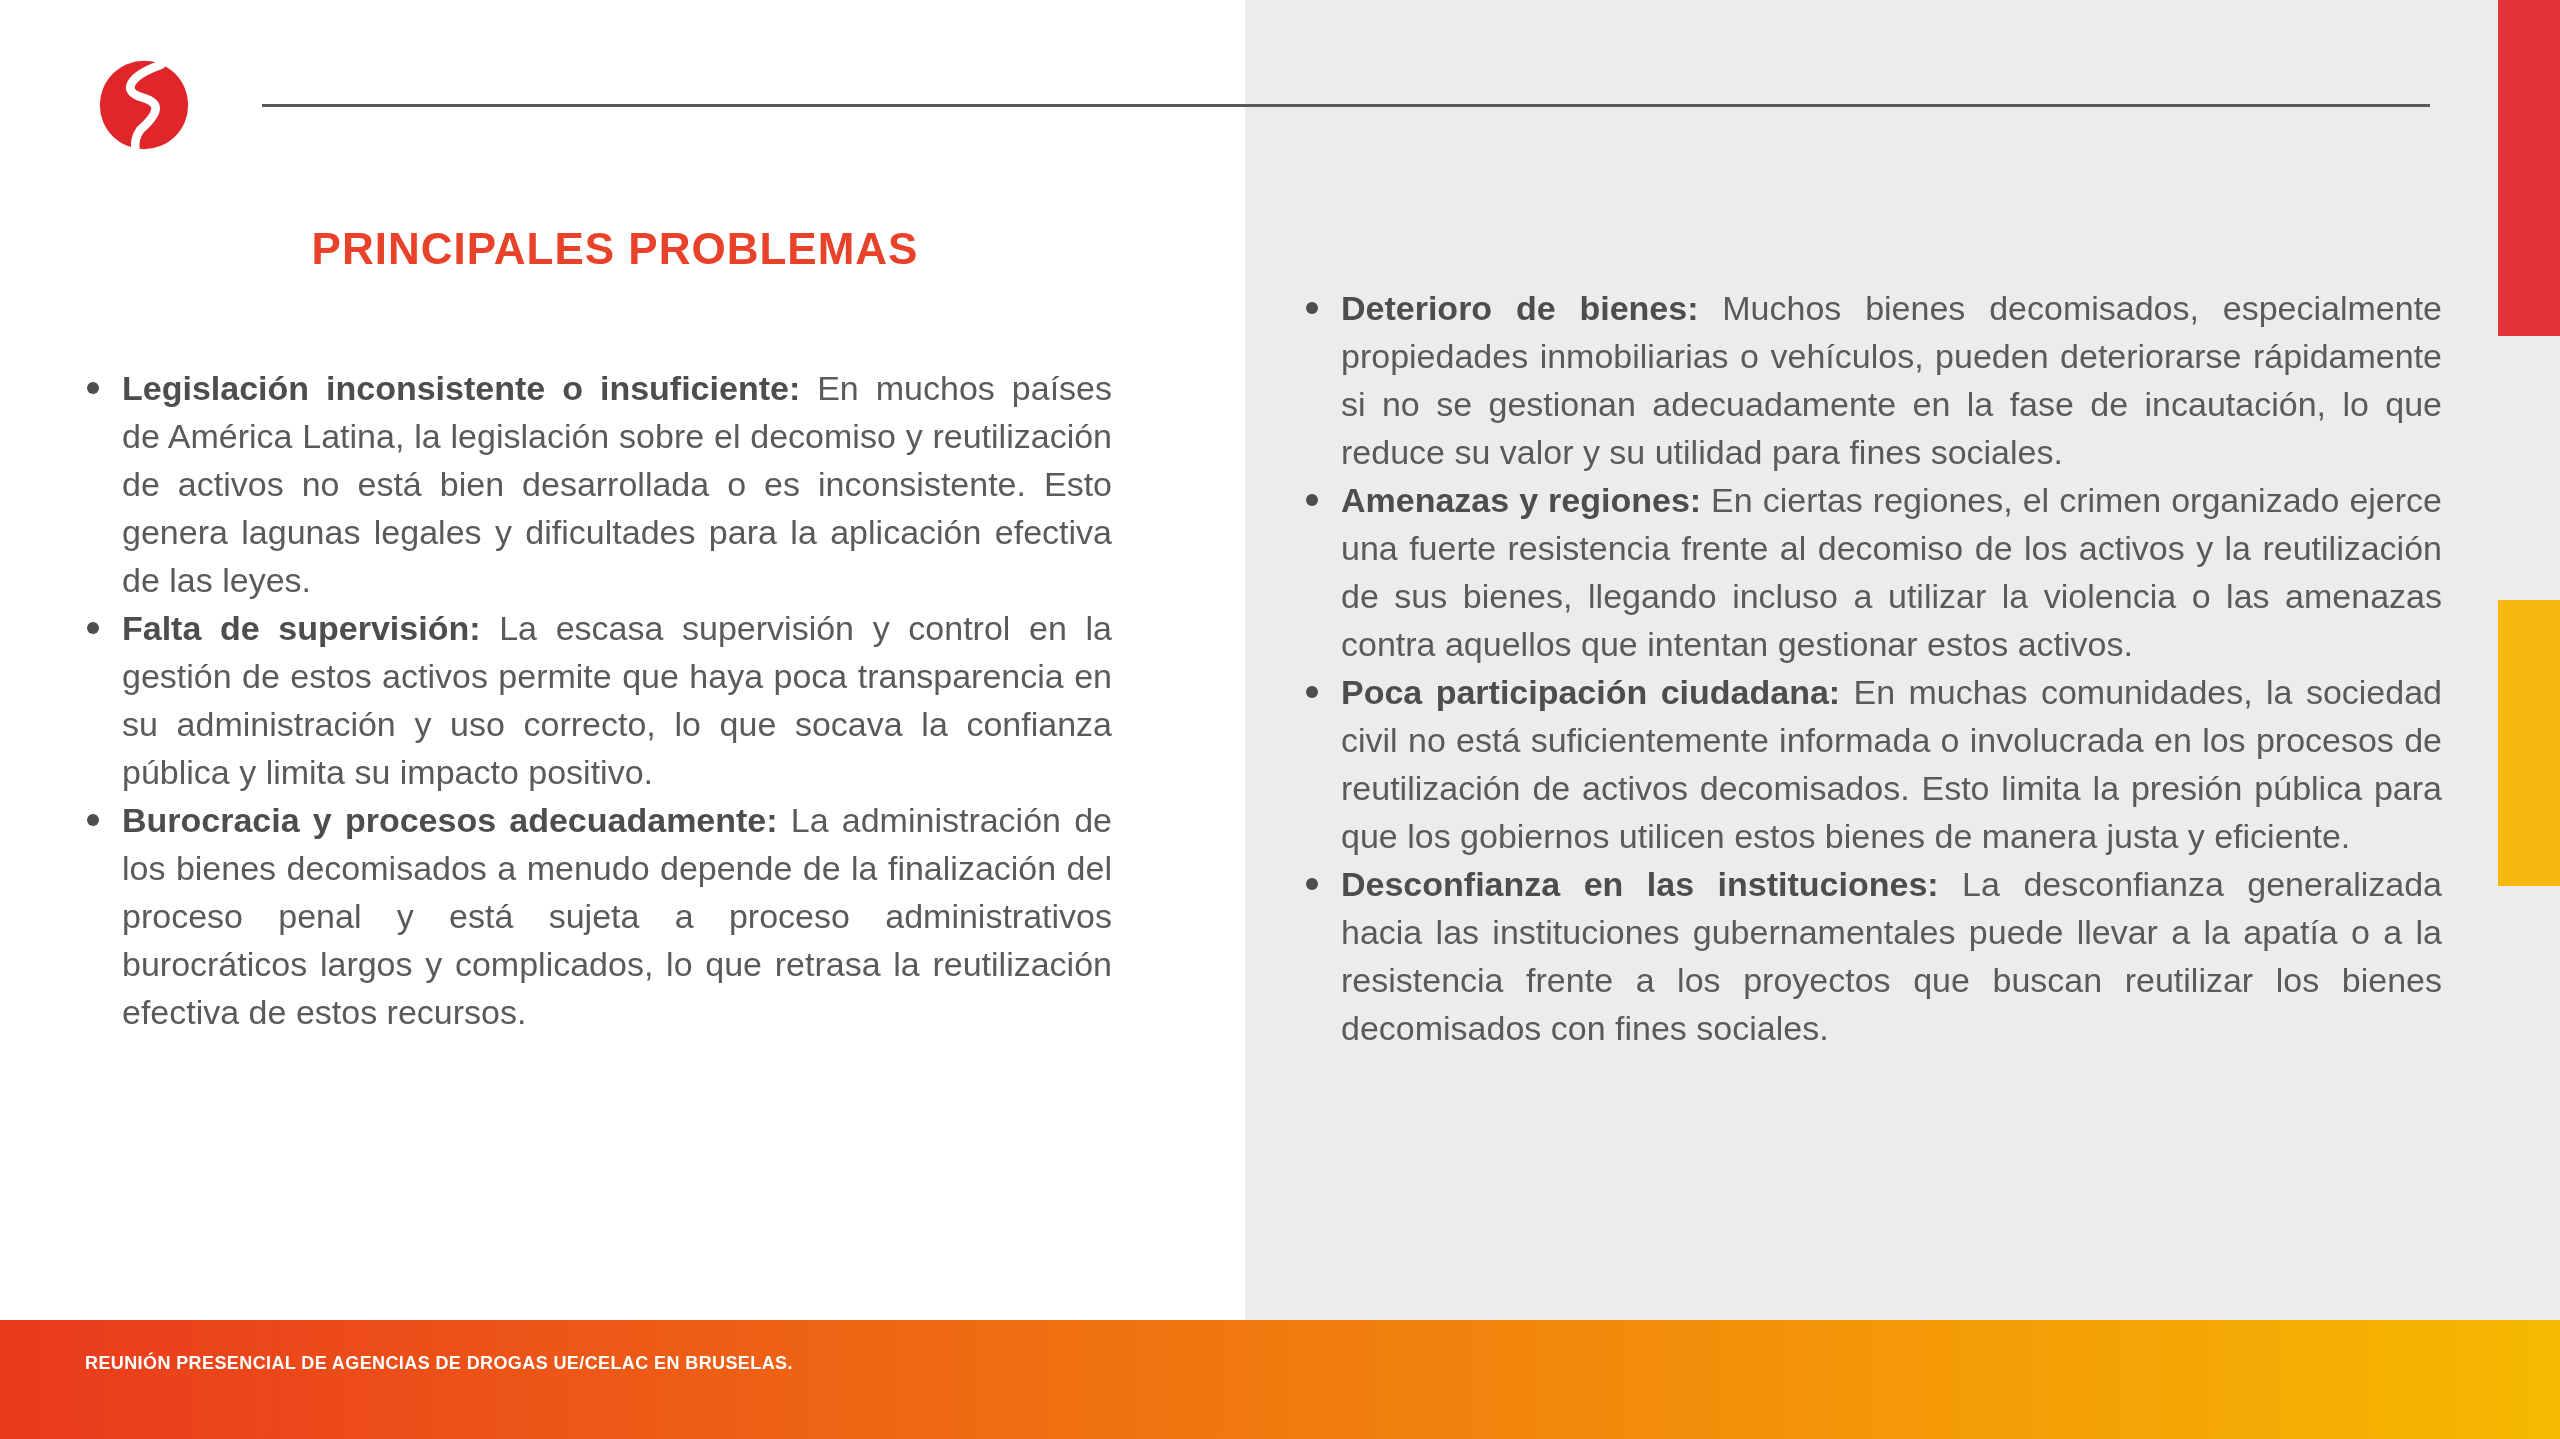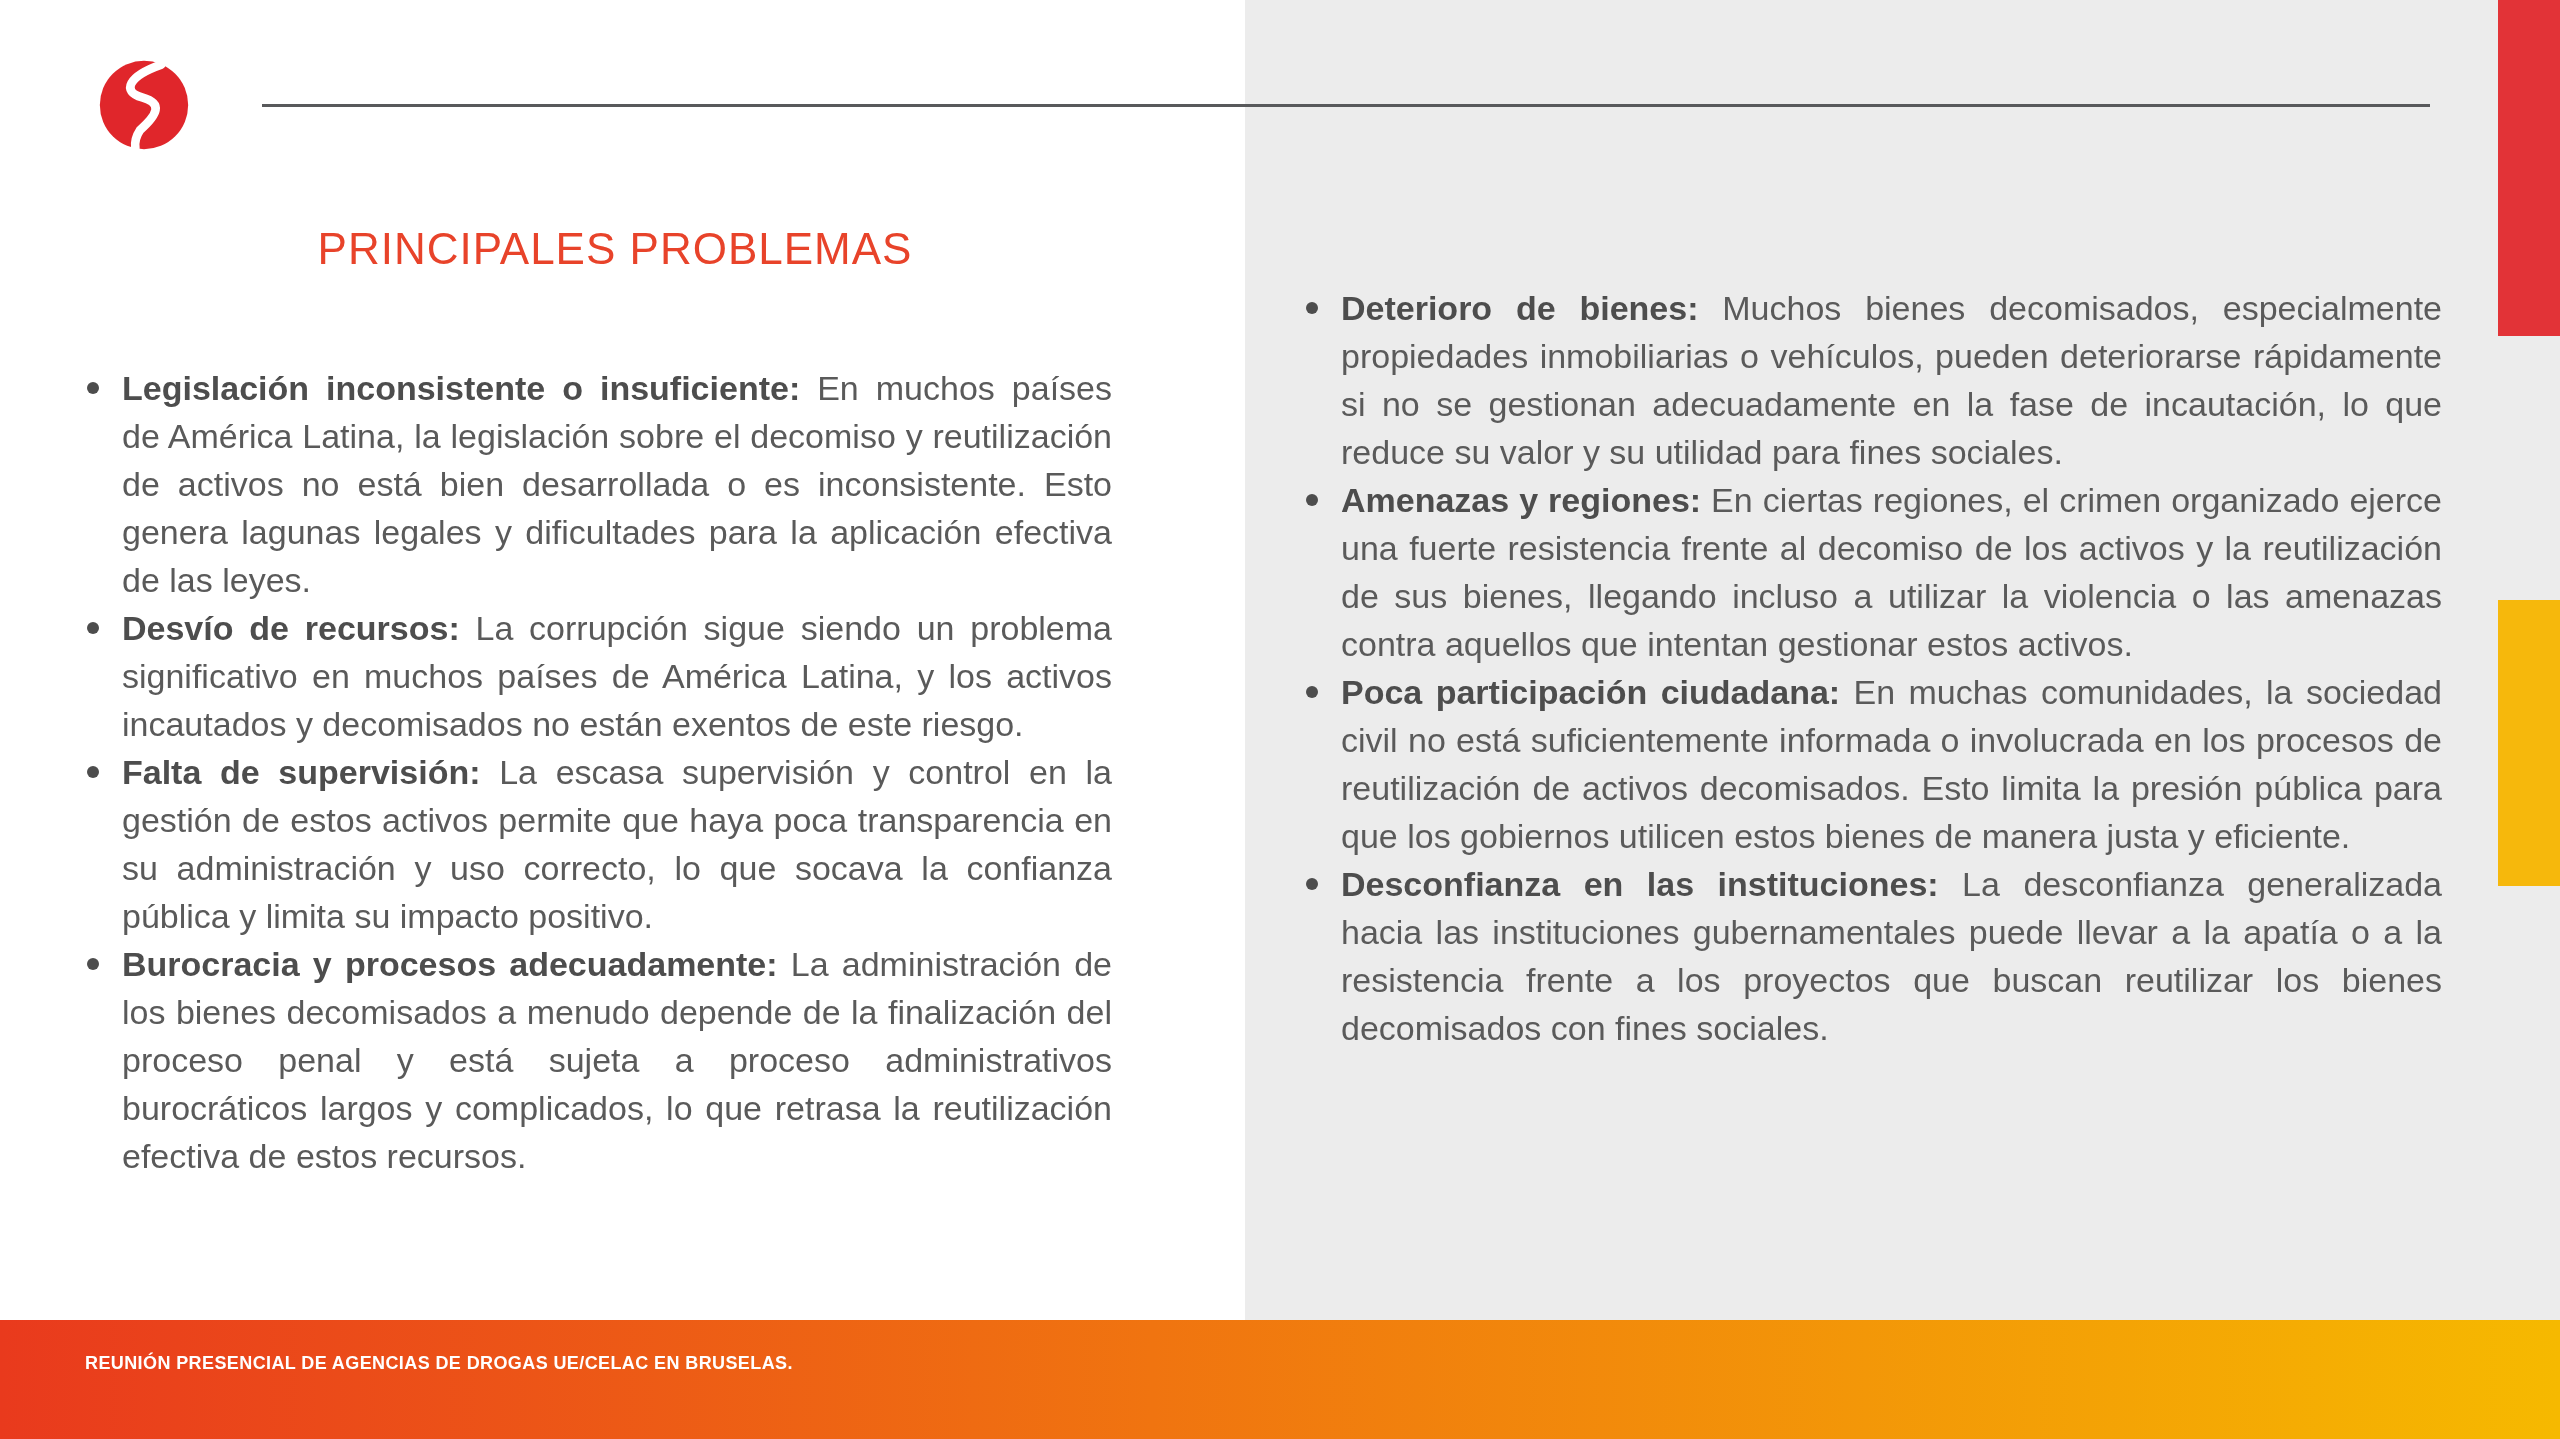--- a/index.html
+++ b/index.html
@@ -49,20 +49,21 @@
 
   
   .slide-title {
     position:absolute;
     left:120px; top:224px;
     width:990px;
     text-align:center;
     font-size:44px;
     letter-spacing:1px;
     color:#e8432a;
+    font-weight:bold;
   }
 
   
   .col {
     position:absolute;
     font-size:34px;
     line-height:48px;
     color:#5a5a5a;
     text-align:justify;
   }
@@ -116,21 +117,20 @@
   </svg>
 </div>
 
 <div class="top-rule"></div>
 
 <div class="slide-title">PRINCIPALES PROBLEMAS</div>
 
 <div class="col col-left">
   <ul>
     <li><span class="lead">Legislación inconsistente o insuficiente:</span><span> En muchos países de América Latina, la legislación sobre el decomiso y reutilización de activos no está bien desarrollada o es inconsistente. Esto genera lagunas legales y dificultades para la aplicación efectiva de las leyes.</span></li>
-    <li><span class="lead">Desvío de recursos:</span><span> La corrupción sigue siendo un problema significativo en muchos países de América Latina, y los activos incautados y decomisados no están exentos de este riesgo.</span></li>
     <li><span class="lead">Falta de supervisión:</span><span> La escasa supervisión y control en la gestión de estos activos permite que haya poca transparencia en su administración y uso correcto, lo que socava la confianza pública y limita su impacto positivo.</span></li>
     <li><span class="lead">Burocracia y procesos adecuadamente:</span><span> La administración de los bienes decomisados a menudo depende de la finalización del proceso penal y está sujeta a proceso administrativos burocráticos largos y complicados, lo que retrasa la reutilización efectiva de estos recursos.</span></li>
   </ul>
 </div>
 
 <div class="col col-right">
   <ul>
     <li><span class="lead">Deterioro de bienes:</span><span> Muchos bienes decomisados, especialmente propiedades inmobiliarias o vehículos, pueden deteriorarse rápidamente si no se gestionan adecuadamente en la fase de incautación, lo que reduce su valor y su utilidad para fines sociales.</span></li>
     <li><span class="lead">Amenazas y regiones:</span><span> En ciertas regiones, el crimen organizado ejerce una fuerte resistencia frente al decomiso de los activos y la reutilización de sus bienes, llegando incluso a utilizar la violencia o las amenazas contra aquellos que intentan gestionar estos activos.</span></li>
     <li><span class="lead">Poca participación ciudadana:</span><span> En muchas comunidades, la sociedad civil no está suficientemente informada o involucrada en los procesos de reutilización de activos decomisados. Esto limita la presión pública para que los gobiernos utilicen estos bienes de manera justa y eficiente.</span></li>

